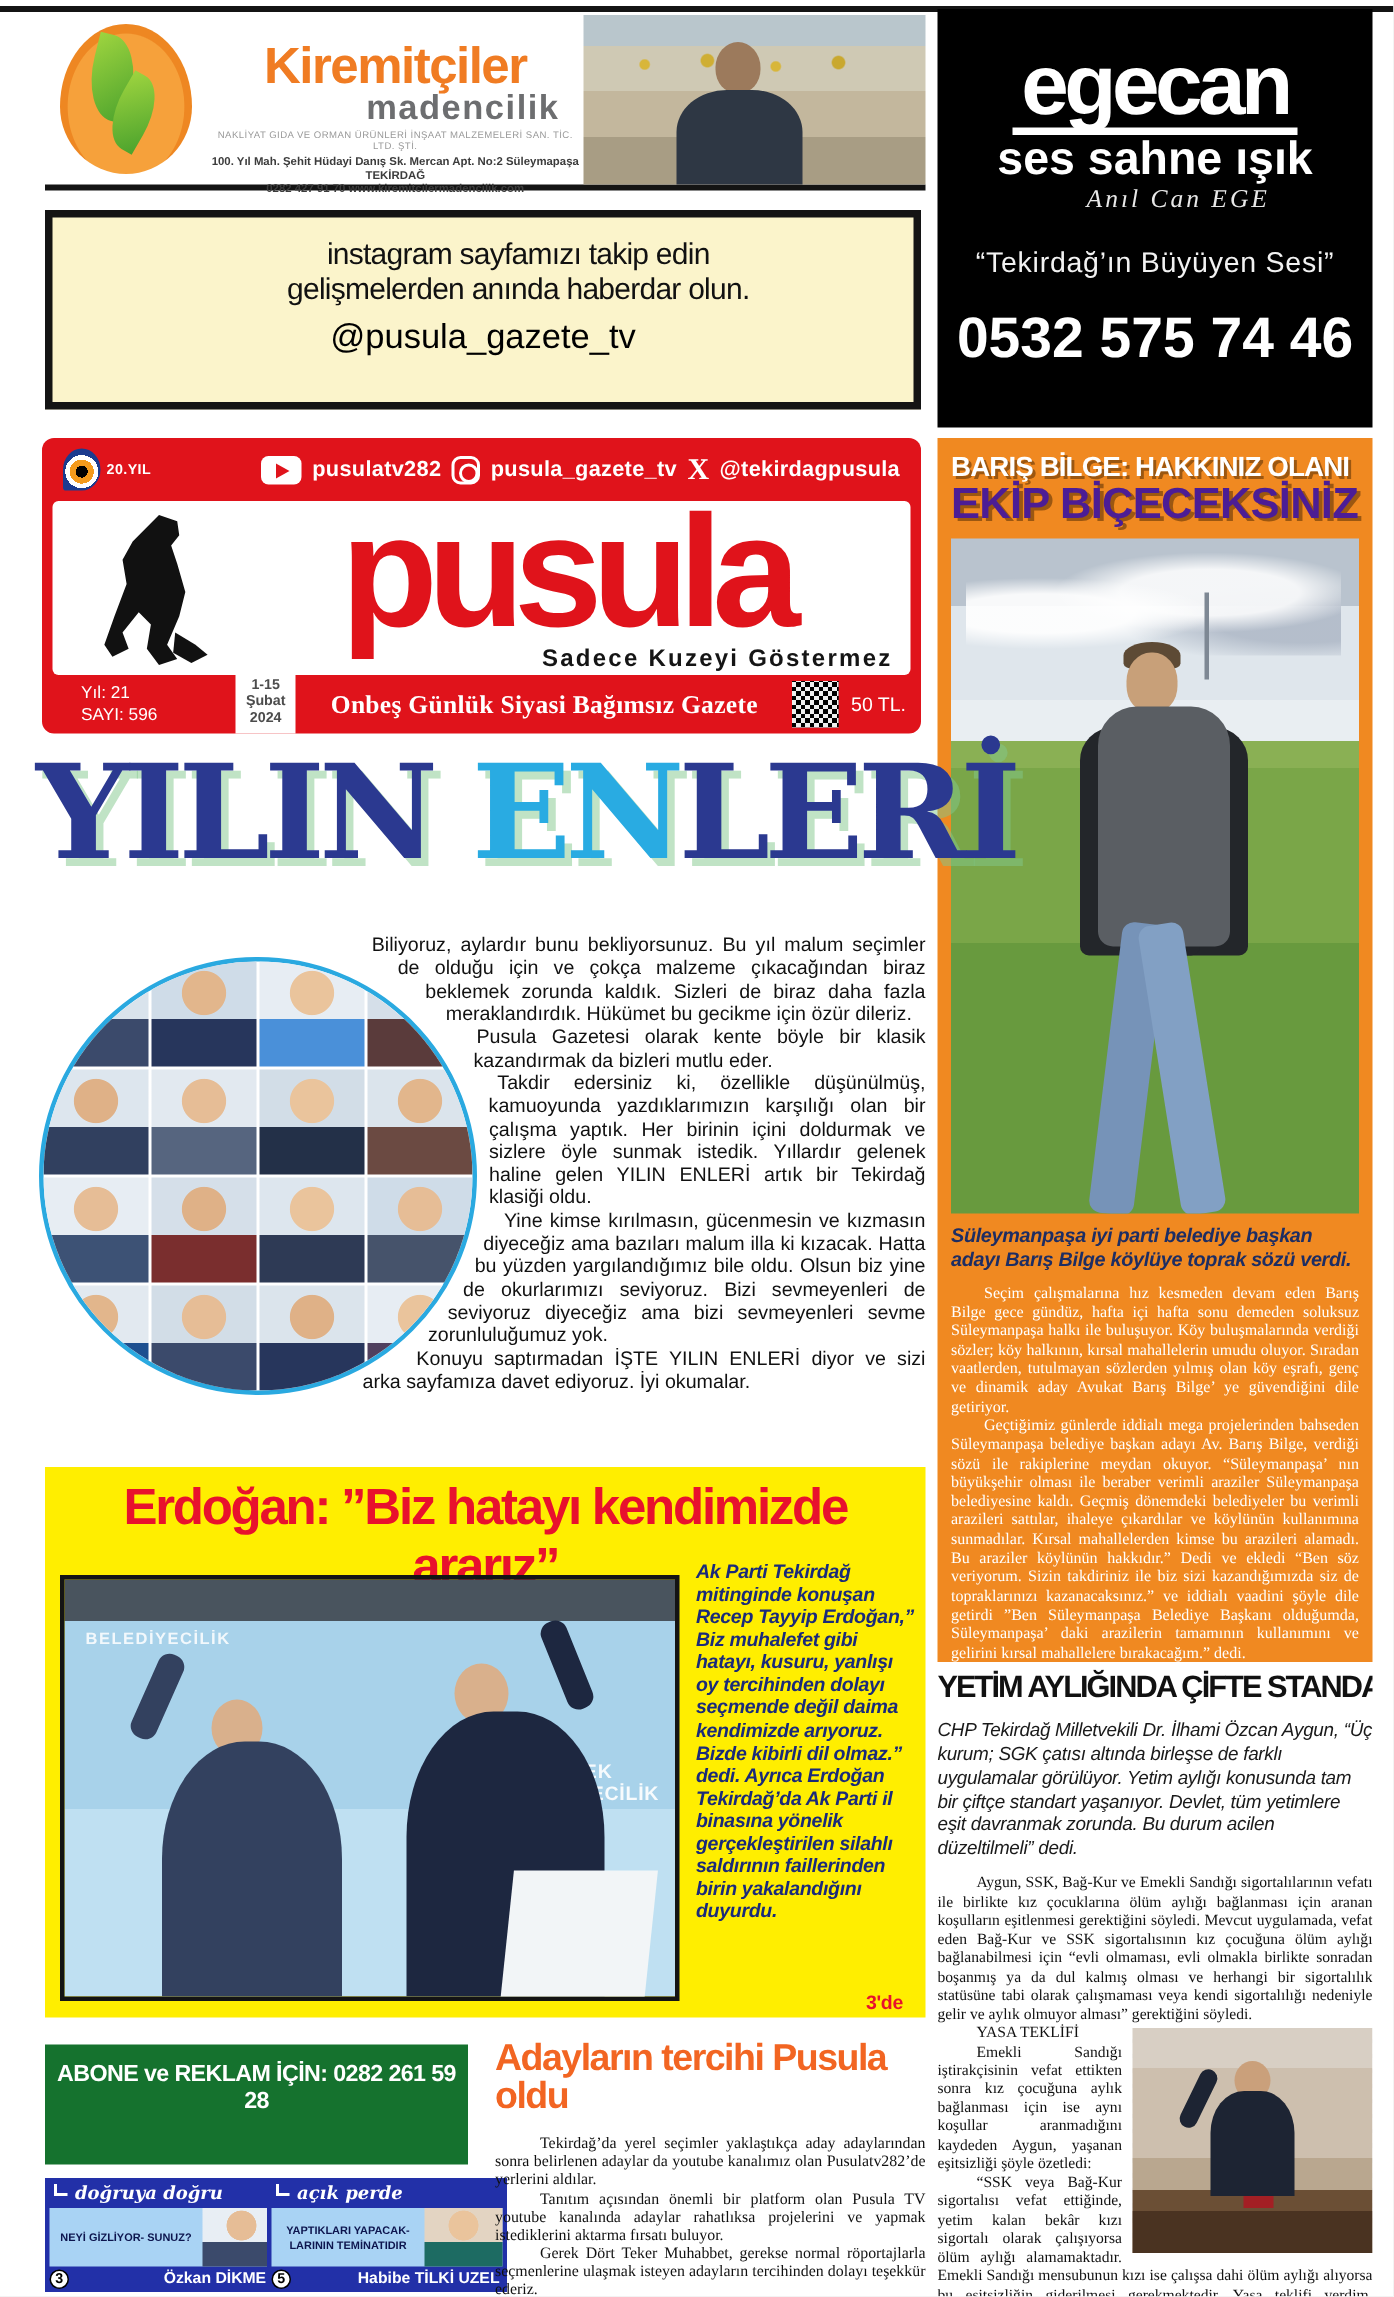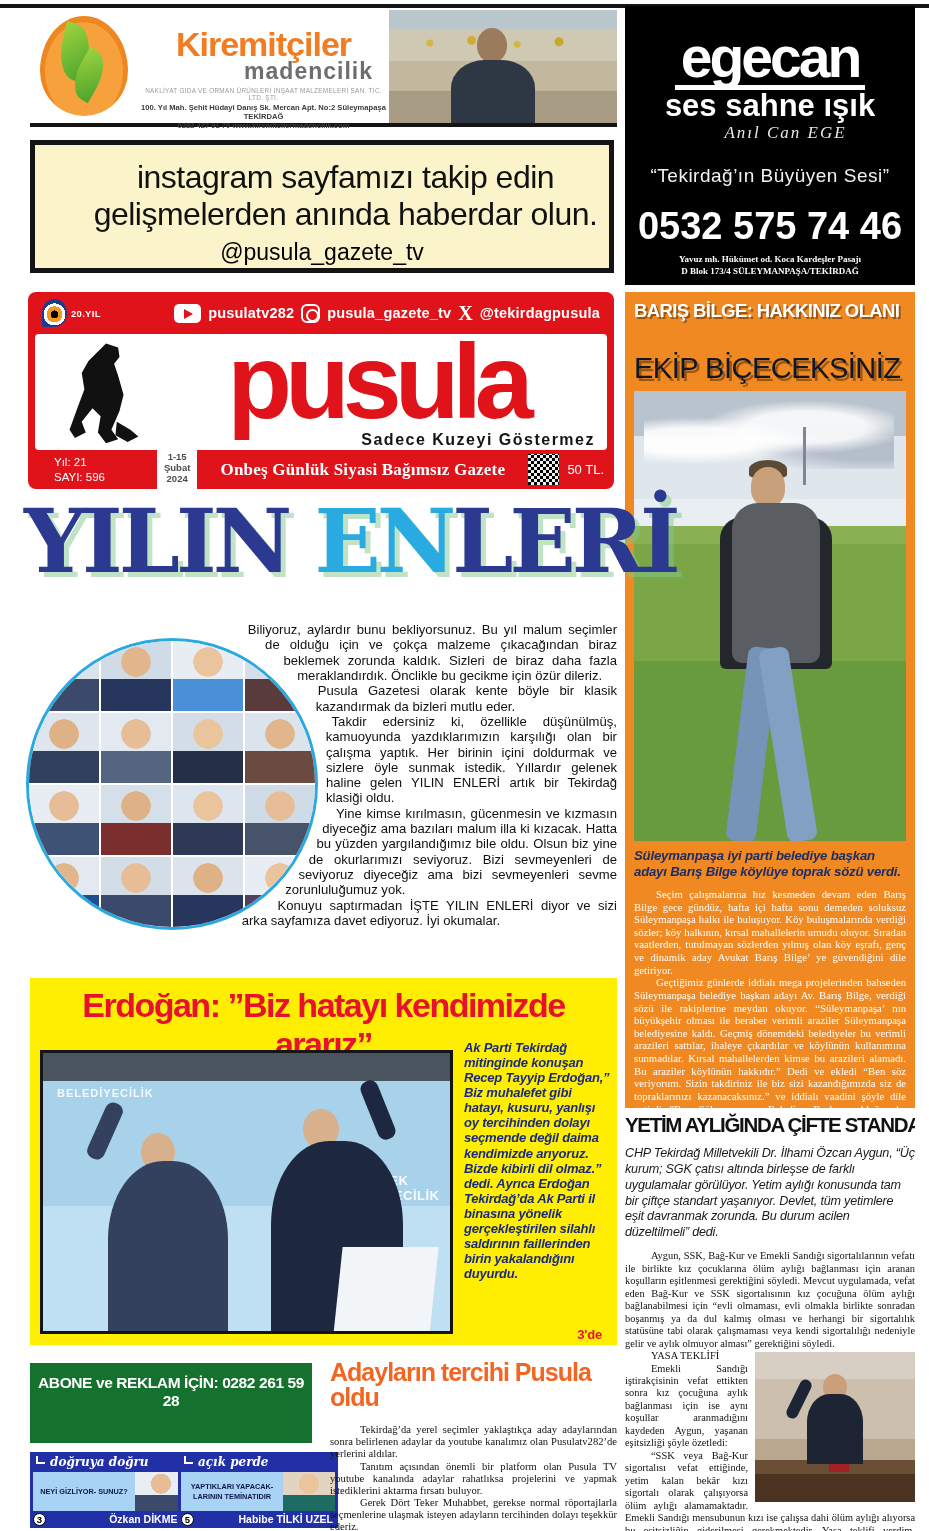--- a/index.html
+++ b/index.html
@@ -42,21 +42,21 @@
   .ad-ege { left:625px; top:6px; width:290px; height:279px; background:#000; color:#fff; text-align:center; padding-top:26px; }
   .ege-title { font-size:57px; font-weight:900; letter-spacing:-3px; line-height:.9; border-bottom:5px solid #fff; display:inline-block; padding:0 6px 2px 6px; }
   .ege-sub { font-size:31px; font-weight:900; letter-spacing:0; line-height:1.05; }
   .ege-person { font-size:17px; font-weight:400; color:#e8e8e8; font-family:"Liberation Serif",serif; font-style:italic; letter-spacing:2px;padding-left:31px; }
   .ege-slogan { margin-top:22px; font-size:19px; color:#f2f2f2; letter-spacing:.5px; }
   .ege-phone { margin-top:18px; font-size:38px; font-weight:900; letter-spacing:0px; }
   .ege-addr { margin-top:6px; font-size:9px; font-weight:700; font-family:"Liberation Serif",serif; line-height:1.3; }
 
   
   .insta-box { left:30px; top:140px; width:584px; height:133px; background:#fbf4cb; border:5px solid #141414; text-align:center; padding-top:14px; }
-  .insta-l1,.insta-l2 { font-size:32px; color:#111; letter-spacing:-.5px;padding-left:47px; }
+  .insta-l1,.insta-l2 { font-size:20px; color:#111; letter-spacing:-.5px;padding-left:47px; }
   .insta-handle { margin-top:6px; font-size:23px; color:#000000; }
 
   
   .masthead { left:28px; top:292px; width:586px; height:197px; background:#e0131b; border-radius:8px; }
   .mh-top { position:absolute; top:0; left:0; right:0; height:42px; display:flex; align-items:center; color:#fff; padding:0 14px; }
   .eye { width:25px; height:28px; position:relative; background:radial-gradient(circle at 50% 55%, #000 0 4px, #f49a1c 4px 8px, #fff 8px 11px, #1b3b8f 11px 14px); border-radius:50% 50% 50% 8%; }
   .mh-20yil { font-size:9.5px; font-weight:900; margin-left:4px; letter-spacing:.3px; }
   .mh-socials { margin-left:auto; display:flex; align-items:center; gap:7px; }
   .yt-ic { width:27px; height:19px; background:#fff; border-radius:5px; position:relative; }
   .yt-ic::after { content:""; position:absolute; left:10px; top:5px; border-left:9px solid #e0131b; border-top:5px solid transparent; border-bottom:5px solid transparent; }
@@ -74,21 +74,21 @@
   .mh-desc { flex:1; text-align:center; font-size:17px; font-weight:700; letter-spacing:.2px; font-family:"Liberation Serif",serif; }
   .qr { width:31px; height:31px; background:
       repeating-linear-gradient(0deg,#111 0 3px,#fff 3px 6px),
       repeating-linear-gradient(90deg,#111 0 3px,#fff 3px 6px);
       background-blend-mode:difference; margin-right:8px; }
   .mh-price { font-size:13px; font-weight:400; }
 
   
   .bilge { left:625px; top:292px; width:290px; height:816px; background:#f08921; padding:9px 9px 0 9px; }
   .bilge-k1 { color:#fff; font-size:18.5px; font-weight:900; letter-spacing:-.6px; text-shadow:2px 2px 0 rgba(85,45,5,.55); line-height:1.1; }
-  .bilge-k2 { color:#0f172a; font-size:29px; font-weight:400; letter-spacing:-.5px; text-shadow:2.5px 2.5px 0 rgba(85,45,5,.55); line-height:1.05;margin-top:32px; }
+  .bilge-k2 { color:#4c1d95; font-size:29px; font-weight:700; letter-spacing:-.5px; text-shadow:2.5px 2.5px 0 rgba(85,45,5,.55); line-height:1.05; }
   .bilge-photo { margin-top:7px; width:272px; height:450px; position:relative; overflow:hidden;
      background:linear-gradient(180deg,#b9c3ce 0 10%,#dfe6ec 10% 24%,#e9eef2 24% 30%,#8ab054 30% 34%,#7aa648 34% 60%,#689a3e 60% 100%); }
   .bp-cloud { position:absolute; left:10px; top:8px; width:250px; height:70px;
      background:radial-gradient(ellipse at 20% 60%, rgba(255,255,255,.9) 0 22%, transparent 40%),
                 radial-gradient(ellipse at 65% 40%, rgba(255,255,255,.85) 0 26%, transparent 45%),
                 radial-gradient(ellipse at 90% 70%, rgba(170,180,195,.8) 0 18%, transparent 38%); }
   .bp-pole { position:absolute; left:62%; top:8%; width:3px; height:58px; background:#7e8894; }
   .bp-head { position:absolute; left:43%; top:17%; width:34px; height:40px; background:#c8a079; border-radius:48% 48% 44% 44%; }
   .bp-hair { position:absolute; left:42.4%; top:15.4%; width:38px; height:18px; background:#5d4a35; border-radius:50% 50% 20% 20%; }
   .bp-vest { position:absolute; left:36%; top:25%; width:88px; height:160px; background:#5a5e63; border-radius:26px 26px 10px 10px; box-shadow:-16px 10px 0 -4px #23262a, 16px 10px 0 -4px #23262a; }
@@ -203,24 +203,20 @@
       <div class="km-man-body"></div>
     </div>
   </div>
 
   <div class="abs ad-ege">
     <div class="ege-title">egecan</div>
     <div class="ege-sub">ses sahne ışık</div>
     <div class="ege-person">Anıl Can EGE</div>
     <div class="ege-slogan">“Tekirdağ’ın Büyüyen Sesi”</div>
     <div class="ege-phone">0532 575 74 46</div>
-    <div class="ege-addr">
-      <div>Yavuz mh. Hükümet od. Koca Kardeşler Pasajı</div>
-      <div>D Blok 173/4 SÜLEYMANPAŞA/TEKİRDAĞ</div>
-    </div>
   </div>
 
   <div class="abs insta-box">
     <div class="insta-l1">instagram sayfamızı takip edin</div>
     <div class="insta-l2">gelişmelerden anında haberdar olun.</div>
     <div class="insta-handle">@pusula_gazete_tv</div>
   </div>
 
   <div class="abs masthead">
     <div class="mh-top">
@@ -294,21 +290,21 @@
         <div class="ft"></div>
       <div class="ft"></div>
         <div class="ft"></div>
       <div class="ft"></div>
         <div class="ft"></div>
       <div class="ft"></div>
         <div class="ft"></div>
       <div class="ft"></div>
         <div class="ft"></div>
     </div>
-    <p>Biliyoruz, aylardır bunu bekliyorsunuz. Bu yıl malum seçimler de olduğu için ve çokça malzeme çıkacağından biraz beklemek zorunda kaldık. Sizleri de biraz daha fazla meraklandırdık. Önclikle bu gecikme için özür dileriz.</p>
+    <p>Biliyoruz, aylardır bunu bekliyorsunuz. Bu yıl malum seçimler de olduğu için ve çokça malzeme çıkacağından biraz beklemek zorunda kaldık. Sizleri de biraz daha fazla meraklandırdık. Hükümet bu gecikme için özür dileriz.</p>
     <p>Pusula Gazetesi olarak kente böyle bir klasik kazandırmak da bizleri mutlu eder.</p>
     <p>Takdir edersiniz ki, özellikle düşünülmüş, kamuoyunda yazdıklarımızın karşılığı olan bir çalışma yaptık. Her birinin içini doldurmak ve sizlere öyle sunmak istedik. Yıllardır gelenek haline gelen YILIN ENLERİ artık bir Tekirdağ klasiği oldu.</p>
     <p>Yine kimse kırılmasın, gücenmesin ve kızmasın diyeceğiz ama bazıları malum illa ki kızacak. Hatta bu yüzden yargılandığımız bile oldu. Olsun biz yine de okurlarımızı seviyoruz. Bizi sevmeyenleri de seviyoruz diyeceğiz ama bizi sevmeyenleri sevme zorunluluğumuz yok.</p>
     <p>Konuyu saptırmadan İŞTE YILIN ENLERİ diyor ve sizi arka sayfamıza davet ediyoruz. İyi okumalar.</p>
   </div>
 
   <div class="abs yellow">
     <div class="erd-hl">Erdoğan: ”Biz hatayı kendimizde ararız”</div>
     <div class="erd-photo">
       <div class="erd-bt1">BELEDİYECİLİK</div>

